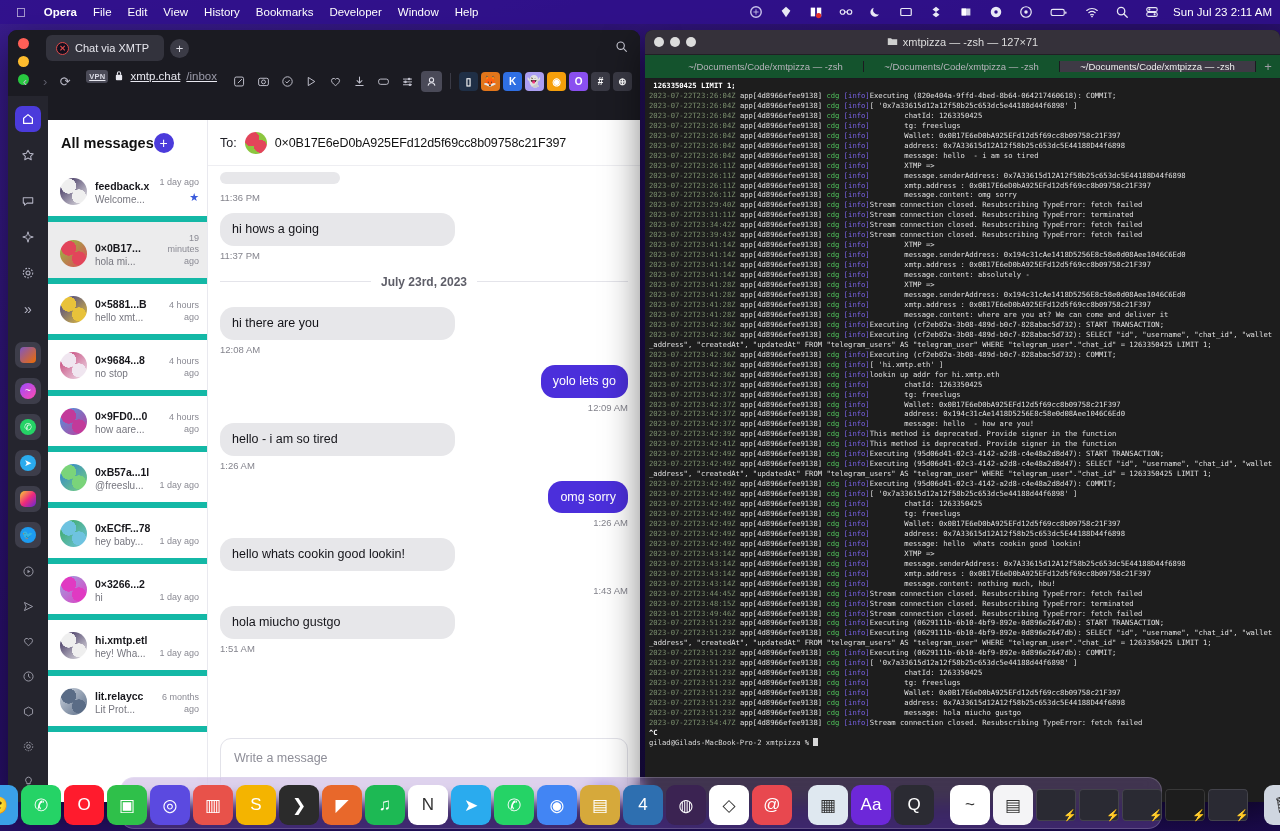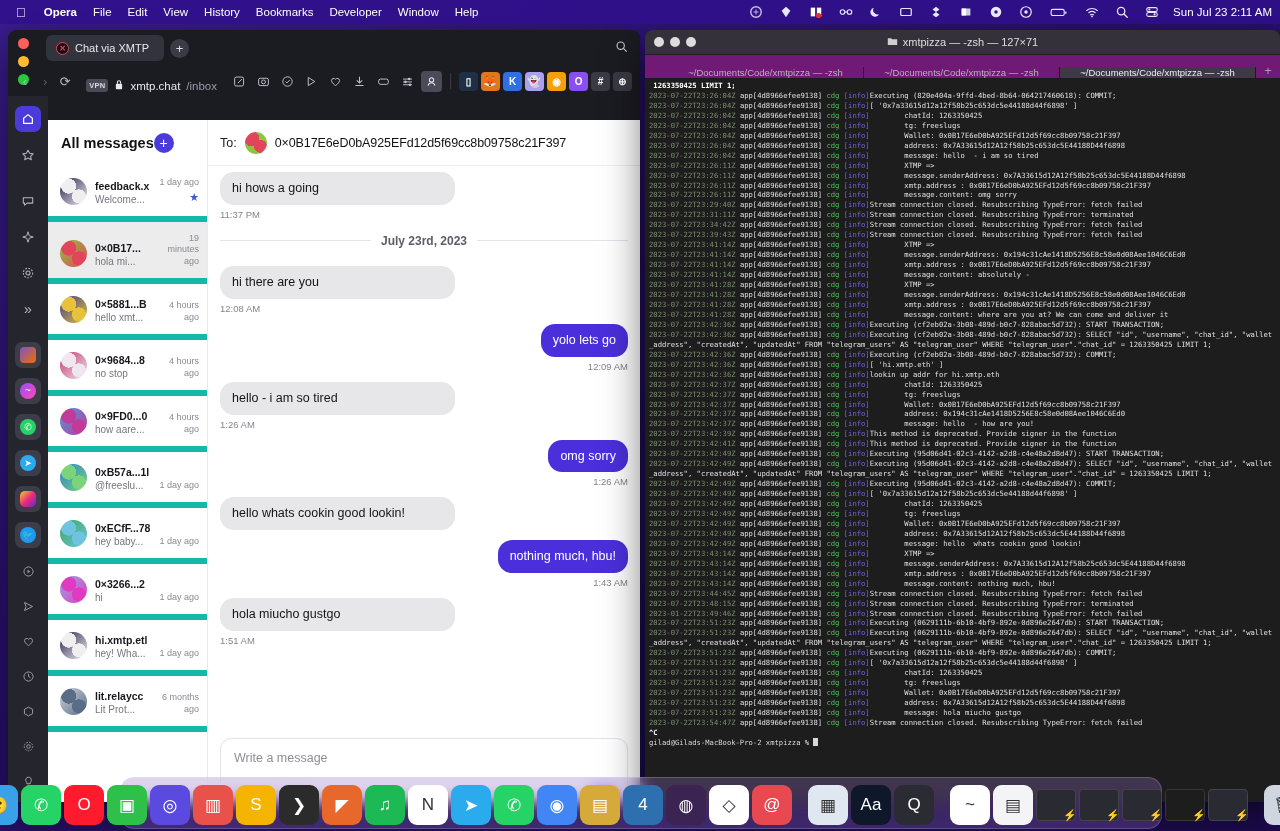--- a/index.html
+++ b/index.html
@@ -91,23 +91,23 @@
     position: absolute; left: 0; top: 36px; width: 632px; height: 30px;
     display: flex; align-items: center; padding: 0 8px; gap: 2px;
   }
   .navbtn {
     width: 22px; height: 22px; border-radius: 4px;
     display: flex; align-items: center; justify-content: center;
     color: #b9b9c6; font-size: 13px;
   }
   .navbtn.dim { color: #5d5d6a; }
   .addrbar {
-    flex: 1; height: 22px; display: flex; align-items: flex-end;
+    flex: 1; height: 22px; display: flex; align-items: flex-start;
     gap: 6px; padding: 0 6px; margin: 14px 4px;
-    color: #e8e8f0; font-size: 11.5px;
+    color: #e8e8f0; font-size: 11.5px; text-decoration: underline;
   }
   .vpn-chip {
     background: #4b4b58; color: #dadae4; font-size: 7.5px; font-weight: bold;
     border-radius: 3px; padding: 2px 3px; letter-spacing: .3px;
   }
   .url-dim { color: #9a9aa8; }
   .icon-row { display: flex; align-items: center; gap: 3px; }
   .ibtn {
     width: 21px; height: 21px; border-radius: 4px;
     display: flex; align-items: center; justify-content: center;
@@ -254,21 +254,21 @@
     height: 25px; background: #35313a;
     display: flex; align-items: center; justify-content: center;
     position: relative;
     color: #ddd; font-size: 11px;
     border-bottom: 1px solid #211f25;
   }
   .term-traffic { position: absolute; left: 9px; top: 7px; display: flex; gap: 6px; }
   .term-traffic i { width: 10px; height: 10px; border-radius: 50%; display: block; }
   .term-title .tt { display: flex; align-items: center; gap: 5px; }
   .term-tabs {
-    height: 24px; background: #701a75; display: flex; align-items: flex-end;
+    height: 24px; background: #14532d; display: flex; align-items: center;
     border-bottom: 1px solid #1c1a20;
     padding-left: 23px;
   }
   .term-tab {
     flex: 1; display: flex; align-items: center; justify-content: center;
     font-size: 9.5px; color: #b6b3bb;
     border-right: 1px solid #1c1a20;
   }
   .term-tab.active { background: #3e3a45; color: #eee; }
   .term-tab.plus { flex: 0 0 24px; font-size: 13px; color: #a09da6; border-right: none; }
@@ -711,20 +711,24 @@
           <span class="avatar" style="width:22px;height:22px;background:
             radial-gradient(circle at 30% 30%, #e2455a 0 35%, transparent 36%),
             radial-gradient(circle at 70% 65%, #e2455a 0 30%, transparent 31%),
             #8cc63f"></span>
           <span class="to-addr">0×0B17E6eD0bA925EFd12d5f69cc8b09758c21F397</span>
         </div>
 
         <div class="thread">
           <div id="msgs-before">
               <div class="msgrow">
+                <div class="partial-bubble"></div>
+                <div class="stamp">11:36 PM</div>
+              </div>
+              <div class="msgrow">
                 <div class="bubble them">hi hows a going</div>
                 <div class="stamp">11:37 PM</div>
               </div>
             </div>
           <div class="daysep">
             <span class="ln"></span>
             <span class="lbl">July 23rd, 2023</span>
             <span class="ln"></span>
           </div>
           <div id="msgs-after">
@@ -741,21 +745,20 @@
                 <div class="stamp">1:26 AM</div>
               </div>
               <div class="msgrow me">
                 <div class="bubble me">omg sorry</div>
                 <div class="stamp">1:26 AM</div>
               </div>
               <div class="msgrow">
                 <div class="bubble them">hello  whats cookin good lookin!</div>
               </div>
               <div class="msgrow me">
-                <div class="bubble me">nothing much, hbu!</div>
                 <div class="stamp">1:43 AM</div>
               </div>
               <div class="msgrow">
                 <div class="bubble them">hola miucho gustgo</div>
                 <div class="stamp">1:51 AM</div>
               </div>
             </div>
         </div>
 
         <div class="composer-wrap">
@@ -895,21 +898,21 @@
       <div class="dock-ic" style="background: rgb(42, 171, 238); color: rgb(255, 255, 255);">➤</div>
       <div class="dock-ic" style="background: rgb(37, 211, 102); color: rgb(255, 255, 255);">✆</div>
       <div class="dock-ic" style="background: rgb(66, 133, 244); color: rgb(255, 255, 255);">◉</div>
       <div class="dock-ic" style="background: rgb(214, 169, 59); color: rgb(255, 255, 255);">▤</div>
       <div class="dock-ic" style="background: rgb(46, 111, 176); color: rgb(255, 255, 255);">4</div>
       <div class="dock-ic" style="background: rgb(59, 35, 82); color: rgb(255, 255, 255);">◍</div>
       <div class="dock-ic" style="background: rgb(255, 255, 255); color: rgb(51, 51, 51);">◇</div>
       <div class="dock-ic" style="background: rgb(232, 72, 79); color: rgb(255, 255, 255);">@</div>
       <div class="dock-sep"></div>
       <div class="dock-ic" style="background: rgb(223, 232, 240); color: rgb(51, 51, 51);">▦</div>
-      <div class="dock-ic" style="background: #0f172a; color: rgb(255, 255, 255);">Aa</div>
+      <div class="dock-ic" style="background: #6d28d9; color: rgb(255, 255, 255);">Aa</div>
       <div class="dock-ic" style="background: rgb(43, 43, 51); color: rgb(255, 255, 255);">Q</div>
       <div class="dock-sep"></div>
       <div class="dock-ic" style="background: rgb(255, 255, 255); color: rgb(51, 51, 51);">~</div>
       <div class="dock-ic" style="background: rgb(244, 244, 246); color: rgb(51, 51, 51);">▤</div>
       <div class="dock-ic" style="background: transparent;">
         <div class="mini-win" style="background: rgb(42, 42, 51);">
           <span class="badge-bolt">⚡</span>
         </div>
       </div>
       <div class="dock-ic" style="background: transparent;">

